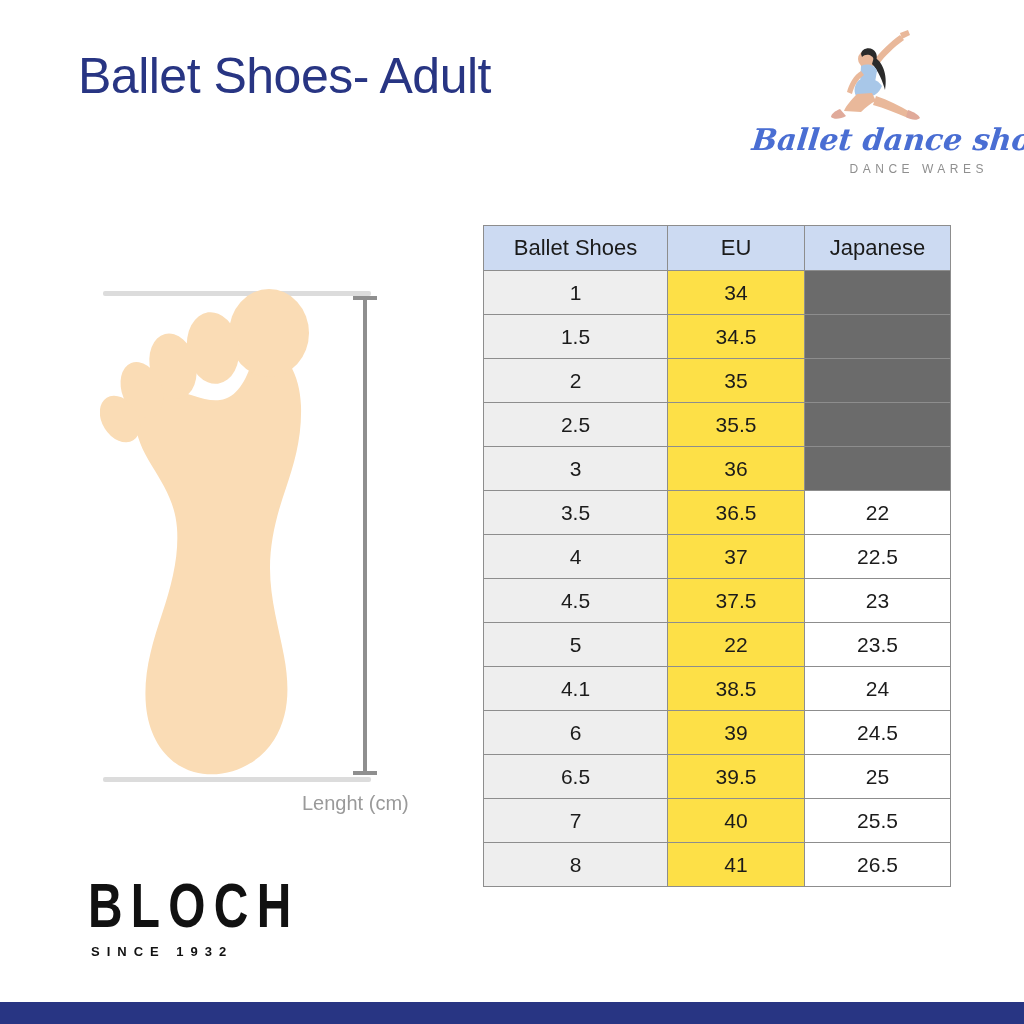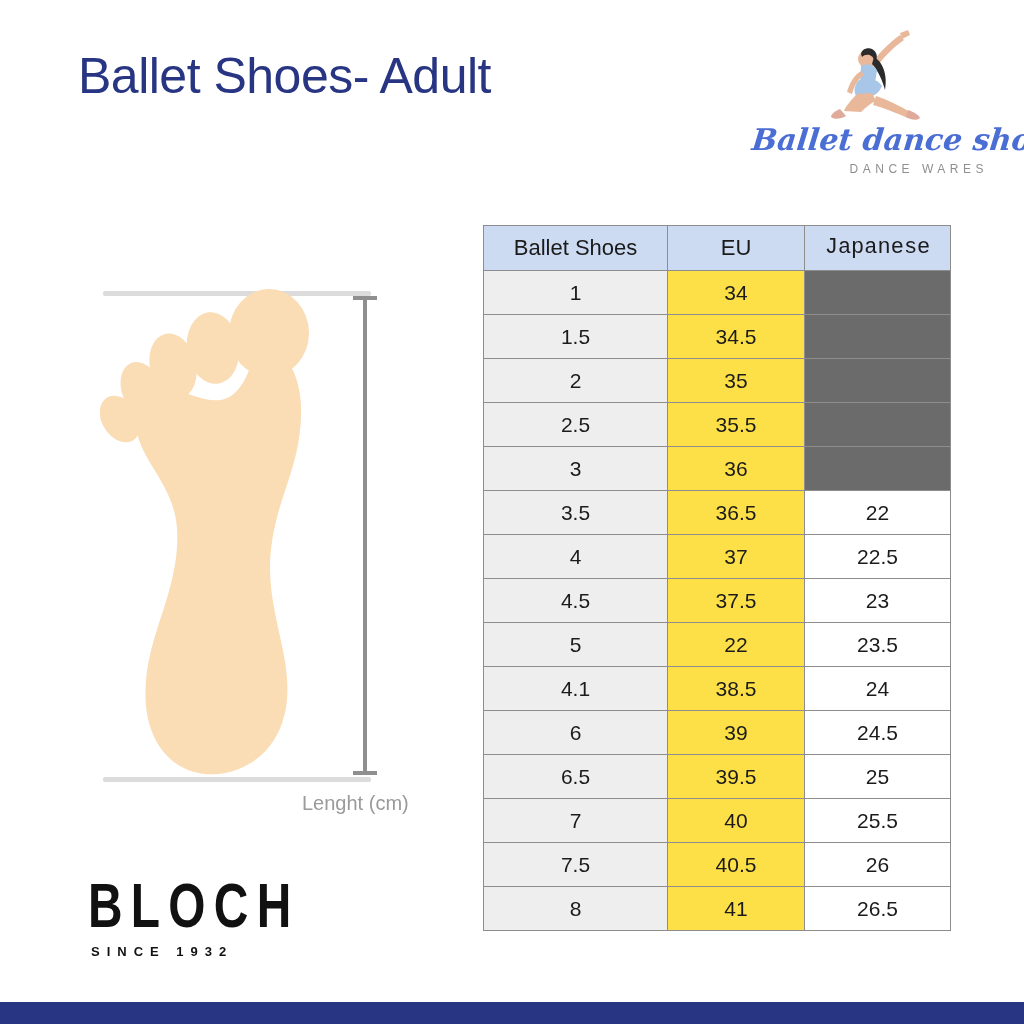--- a/index.html
+++ b/index.html
@@ -201,21 +201,21 @@
     font-size: 22px;
     font-weight: normal;
     height: 44px;
     line-height: 44px;
   }
   td.col-size { background: #eeeeee; width: 183px; }
   td.col-eu   { background: #fde047; width: 136px; }
   td.col-jp   { background: #ffffff; width: 145px; }
   th.col-size { width: 183px; margin-left: 36px; }
   th.col-eu   { width: 136px; }
-  th.col-jp   { width: 145px; font-family: Liberation Mono, monospace; }
+  th.col-jp   { width: 145px; }
   td.jp-blocked {
     background: #6b6b6b;
     border-left-color: #8d8d8d;
     border-right-color: #8d8d8d;
     border-top-color: #6b6b6b;
     border-bottom-color: #6b6b6b;
   }
   td.jp-blocked.first { border-top-color: #8d8d8d; }
   td.jp-blocked.last  { border-bottom-color: #8d8d8d; }
 
@@ -389,25 +389,20 @@
           <td class="col-size">6.5</td>
           <td class="col-eu">39.5</td>
           <td class="col-jp">25</td>
         </tr>
         <tr>
           <td class="col-size">7</td>
           <td class="col-eu">40</td>
           <td class="col-jp">25.5</td>
         </tr>
         <tr>
-          <td class="col-size">7.5</td>
-          <td class="col-eu">40.5</td>
-          <td class="col-jp">26</td>
-        </tr>
-        <tr>
           <td class="col-size">8</td>
           <td class="col-eu">41</td>
           <td class="col-jp">26.5</td>
         </tr>
       </tbody>
   </table>
 </div>
 
 <div id="footer-bar"></div>
 

